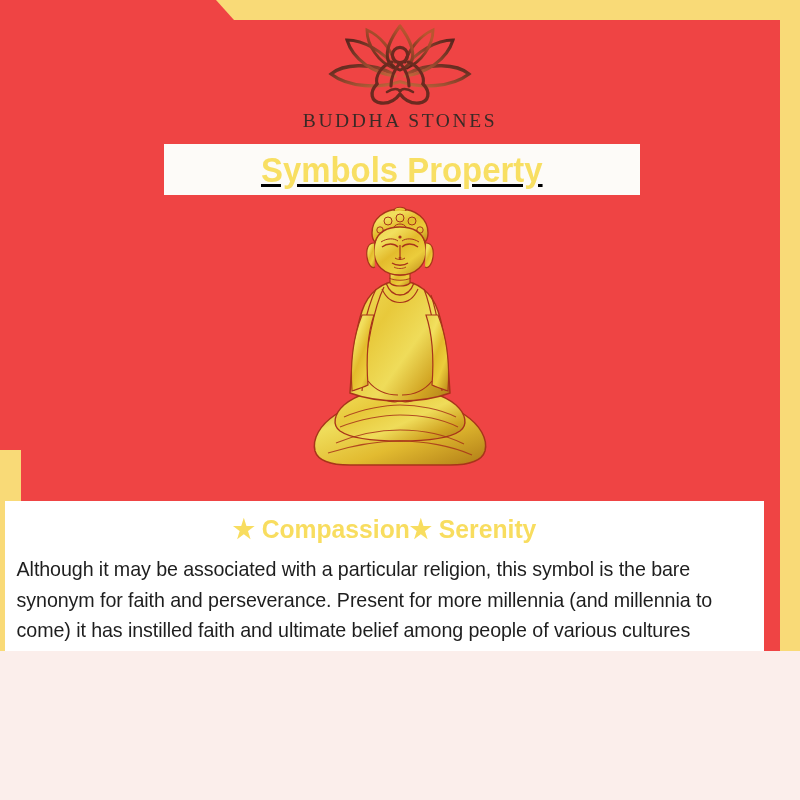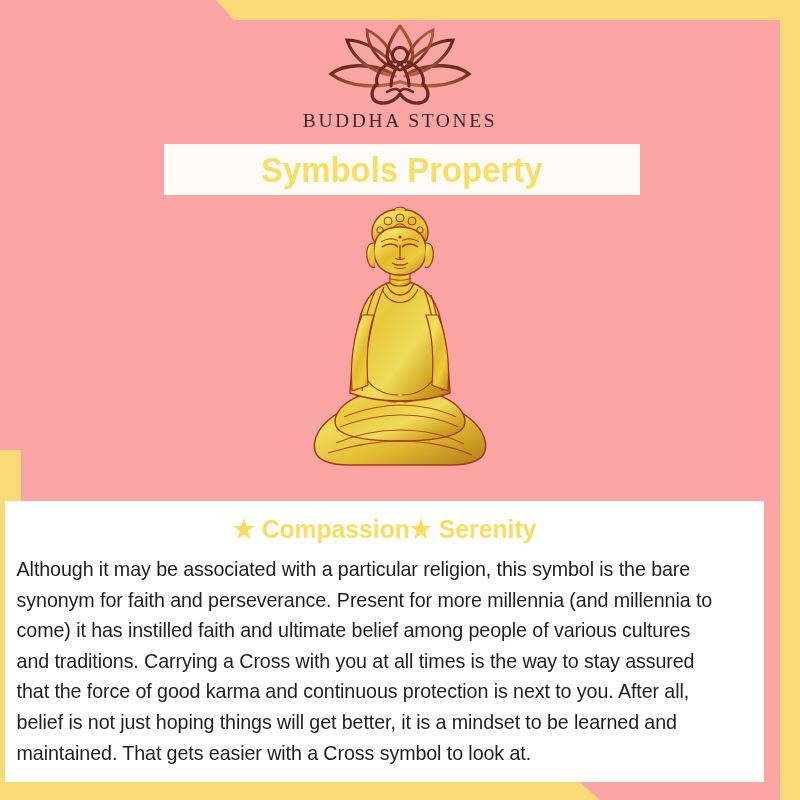--- a/index.html
+++ b/index.html
@@ -9,22 +9,22 @@
   body {
     width: 800px;
     height: 800px;
     overflow: hidden;
     background: #fbeeeb;
     font-family: "Liberation Sans", sans-serif;
   }
   #page {
     position: relative;
     width: 800px;
-    height: 800px;
-    background: #fca5a5;
+    height: 651px;
+    background: #ef4444;
     overflow: hidden;
   }
 
   
   .band-top {
     position: absolute;
     top: 0; left: 0;
     width: 800px; height: 20px;
     background: #f9da77;
     clip-path: polygon(216px 0, 800px 0, 800px 20px, 234px 20px);
@@ -71,20 +71,21 @@
 
   
   .title-band {
     position: absolute;
     left: 164px; top: 144px;
     width: 476px; height: 51px;
     background: #fdfbf8;
     display: flex;
     align-items: center;
     justify-content: center;
+    text-decoration: underline;
   }
   .title-text {
     font-family: "Liberation Sans Narrow", "Liberation Sans", sans-serif;
     font-weight: 700;
     font-size: 35px;
     color: #f8df63;
     letter-spacing: 0px;
     transform: scaleX(0.94);
     white-space: nowrap;
   }

